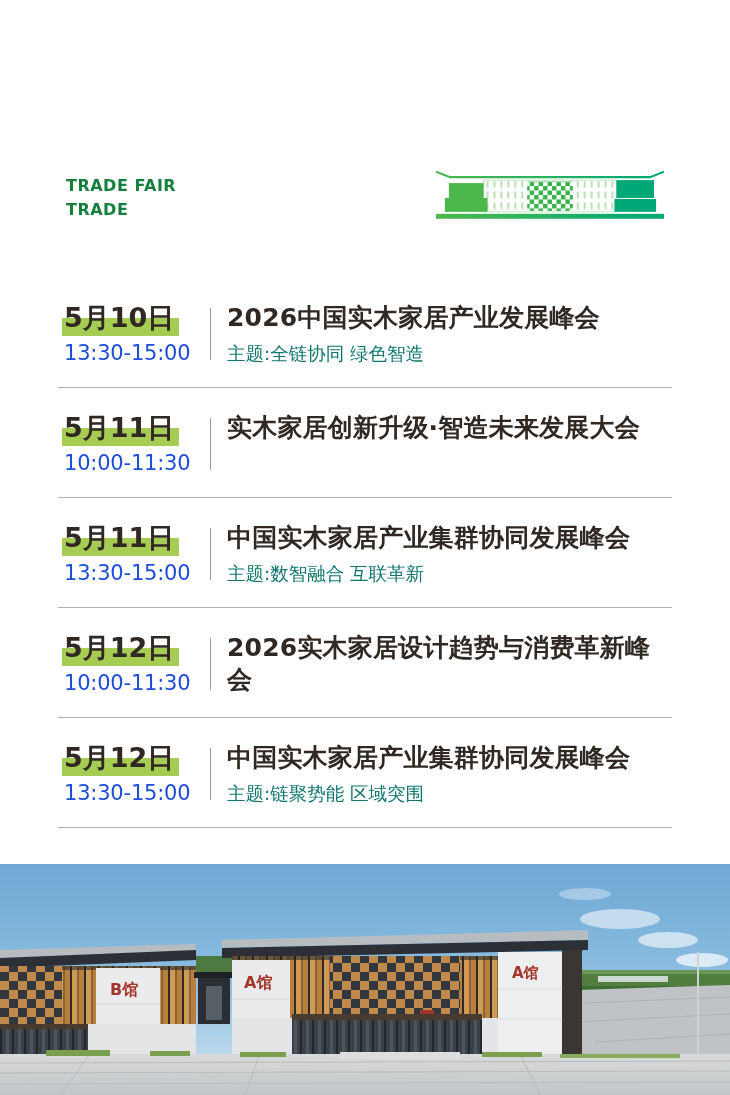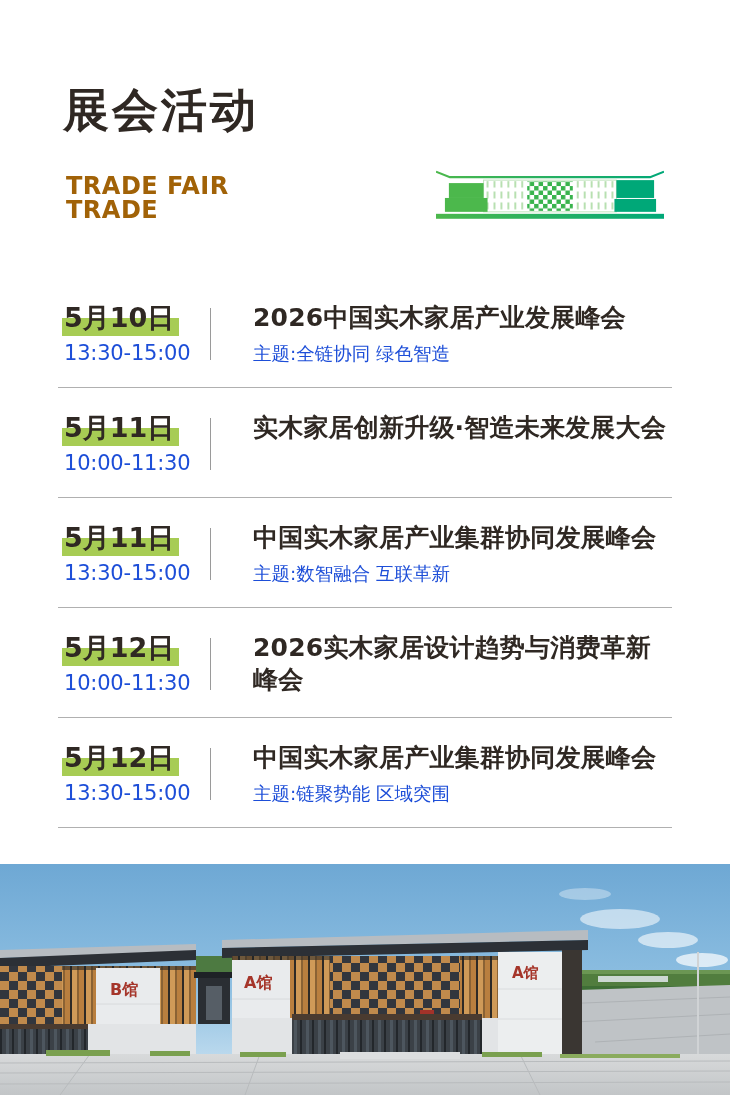--- a/index.html
+++ b/index.html
@@ -10,54 +10,53 @@
   }
   .page{position:absolute;inset:0;}
 
   
   .title{
     position:absolute;left:63px;top:80px;margin:0;
     font-size:46px;font-weight:900;letter-spacing:3px;color:#2f2823;
   }
   .subtitle{
     position:absolute;left:66px;top:174px;
-    font-size:24px;font-weight:700;letter-spacing:.5px;
-    line-height:24px;color:#a16207;
+    font-size:16px;font-weight:700;letter-spacing:.5px;
+    line-height:24px;color:#15803d;
   }
   .hall-icon{position:absolute;left:436px;top:168px;width:228px;height:52px;}
 
   
   .events{position:absolute;left:58px;top:278px;width:614px;}
   .event-row{
     box-sizing:border-box;height:110px;border-bottom:1px solid #b0b0b0;
     display:flex;align-items:flex-start;padding-top:24px;
   }
   .date-col{width:152px;flex:0 0 152px;}
   .date{
     display:inline-block;font-size:27px;font-weight:800;color:#2f2823;
     line-height:32px;padding:0 5px 3px 2px;margin-left:4px;
     background:linear-gradient(to bottom,transparent 46%,#a7cc54 46%,#a7cc54 97%,transparent 97%);
   }
   .time{font-size:21px;font-weight:400;color:#1d4ed8;margin:4px 0 0 6px;letter-spacing:-0.2px;}
   .v-div{flex:0 0 1px;width:1px;height:52px;margin-top:6px;background:#9a9a9a;}
-  .content-col{margin-left:42px;}
+  .content-col{margin-left:16px;}
   .etitle{font-size:25px;font-weight:800;color:#2f2823;line-height:32px;letter-spacing:.2px;}
-  .etheme{font-size:18.5px;font-weight:400;color:#1d4ed8;margin-top:7px;}
+  .etheme{font-size:18.5px;font-weight:400;color:#0f766e;margin-top:7px;}
 
   
   .photo{position:absolute;left:0;top:864px;width:730px;height:231px;}
   .photo svg{display:block;}
   .bldg-label{font-family:"DejaVu Sans","Liberation Sans",sans-serif;font-weight:bold;}
 </style>
 </head>
 <body>
 
 <div class="page">
 
-  <h1 class="title">展会活动</h1>
 
   <div class="subtitle">
     <div>TRADE FAIR</div>
     <div>TRADE</div>
   </div>
 
   <svg class="hall-icon" viewBox="0 0 230 52">
     <defs>
       <linearGradient id="gTeal" x1="0" y1="0" x2="1" y2="0">
         <stop offset="0" stop-color="#4cb84c"></stop>

